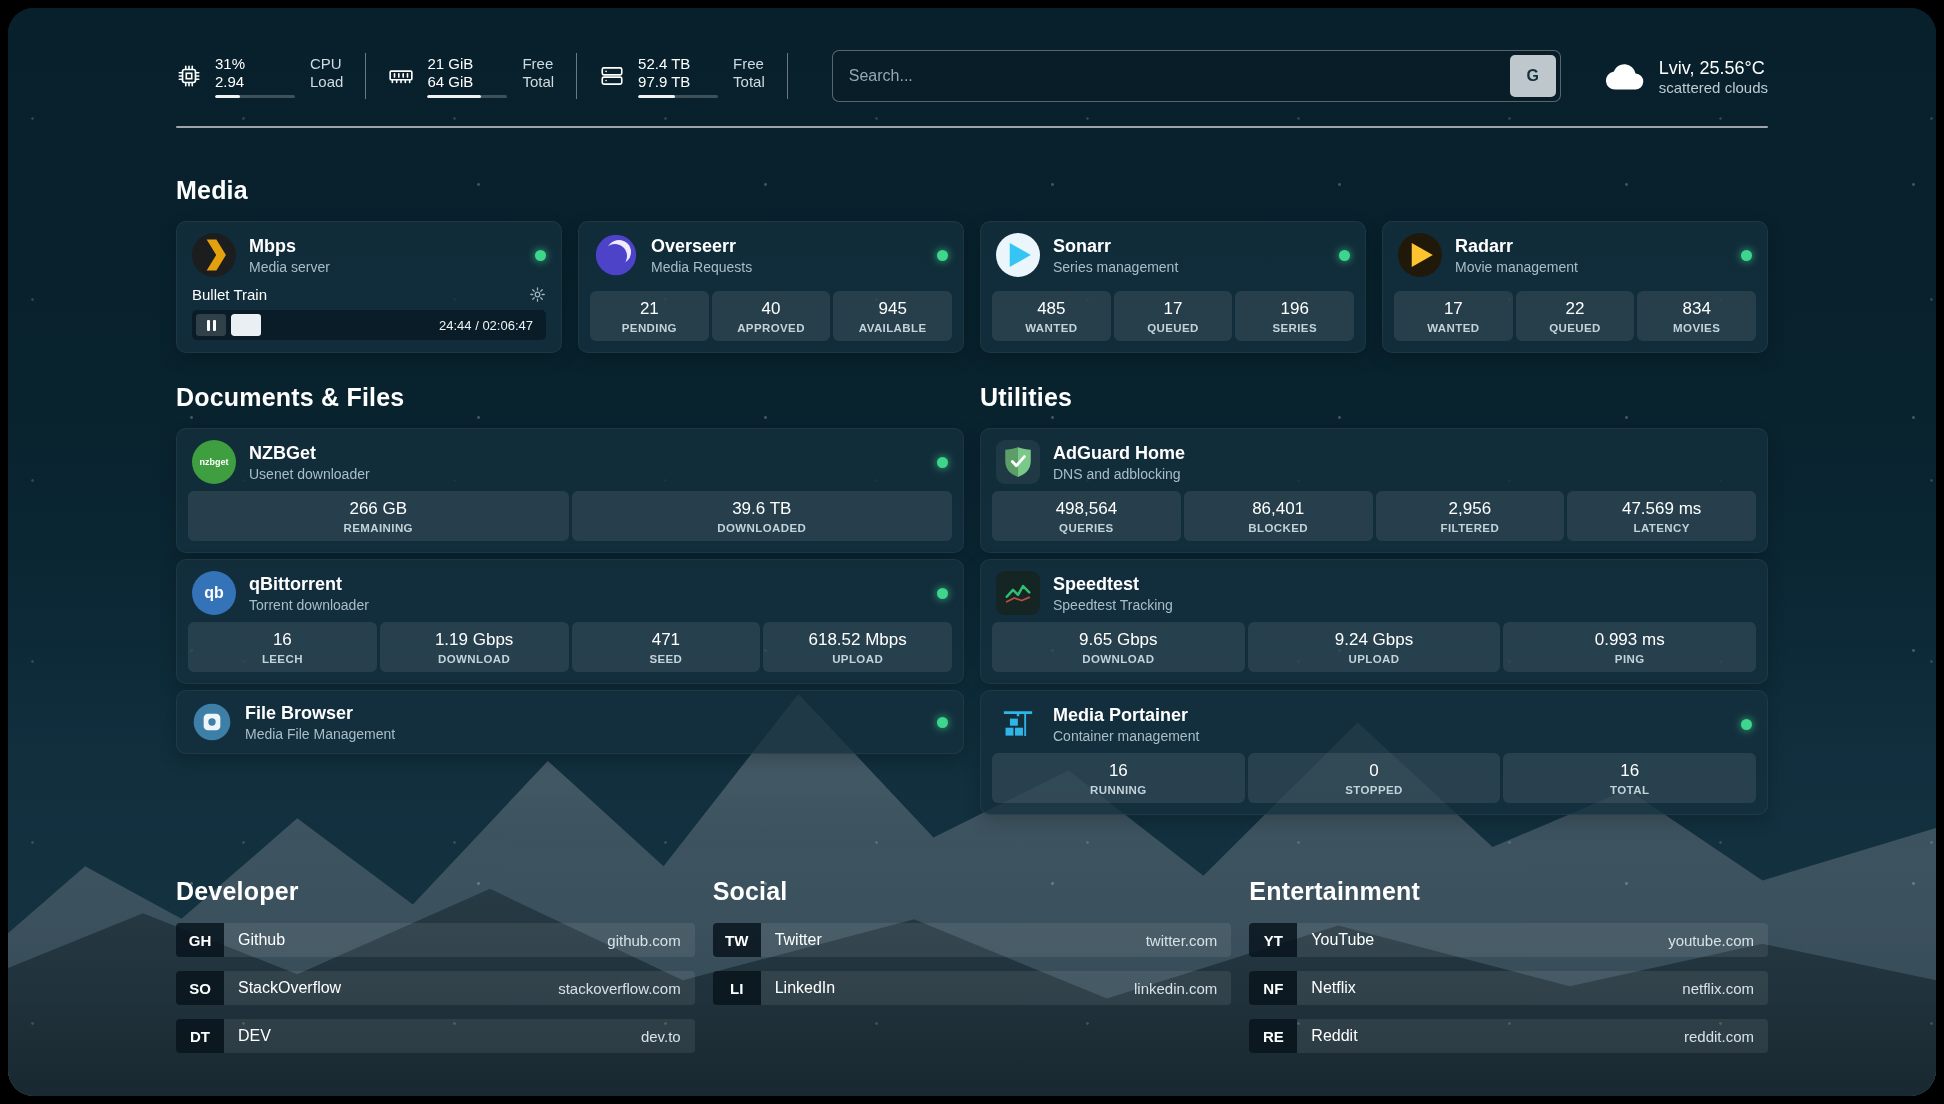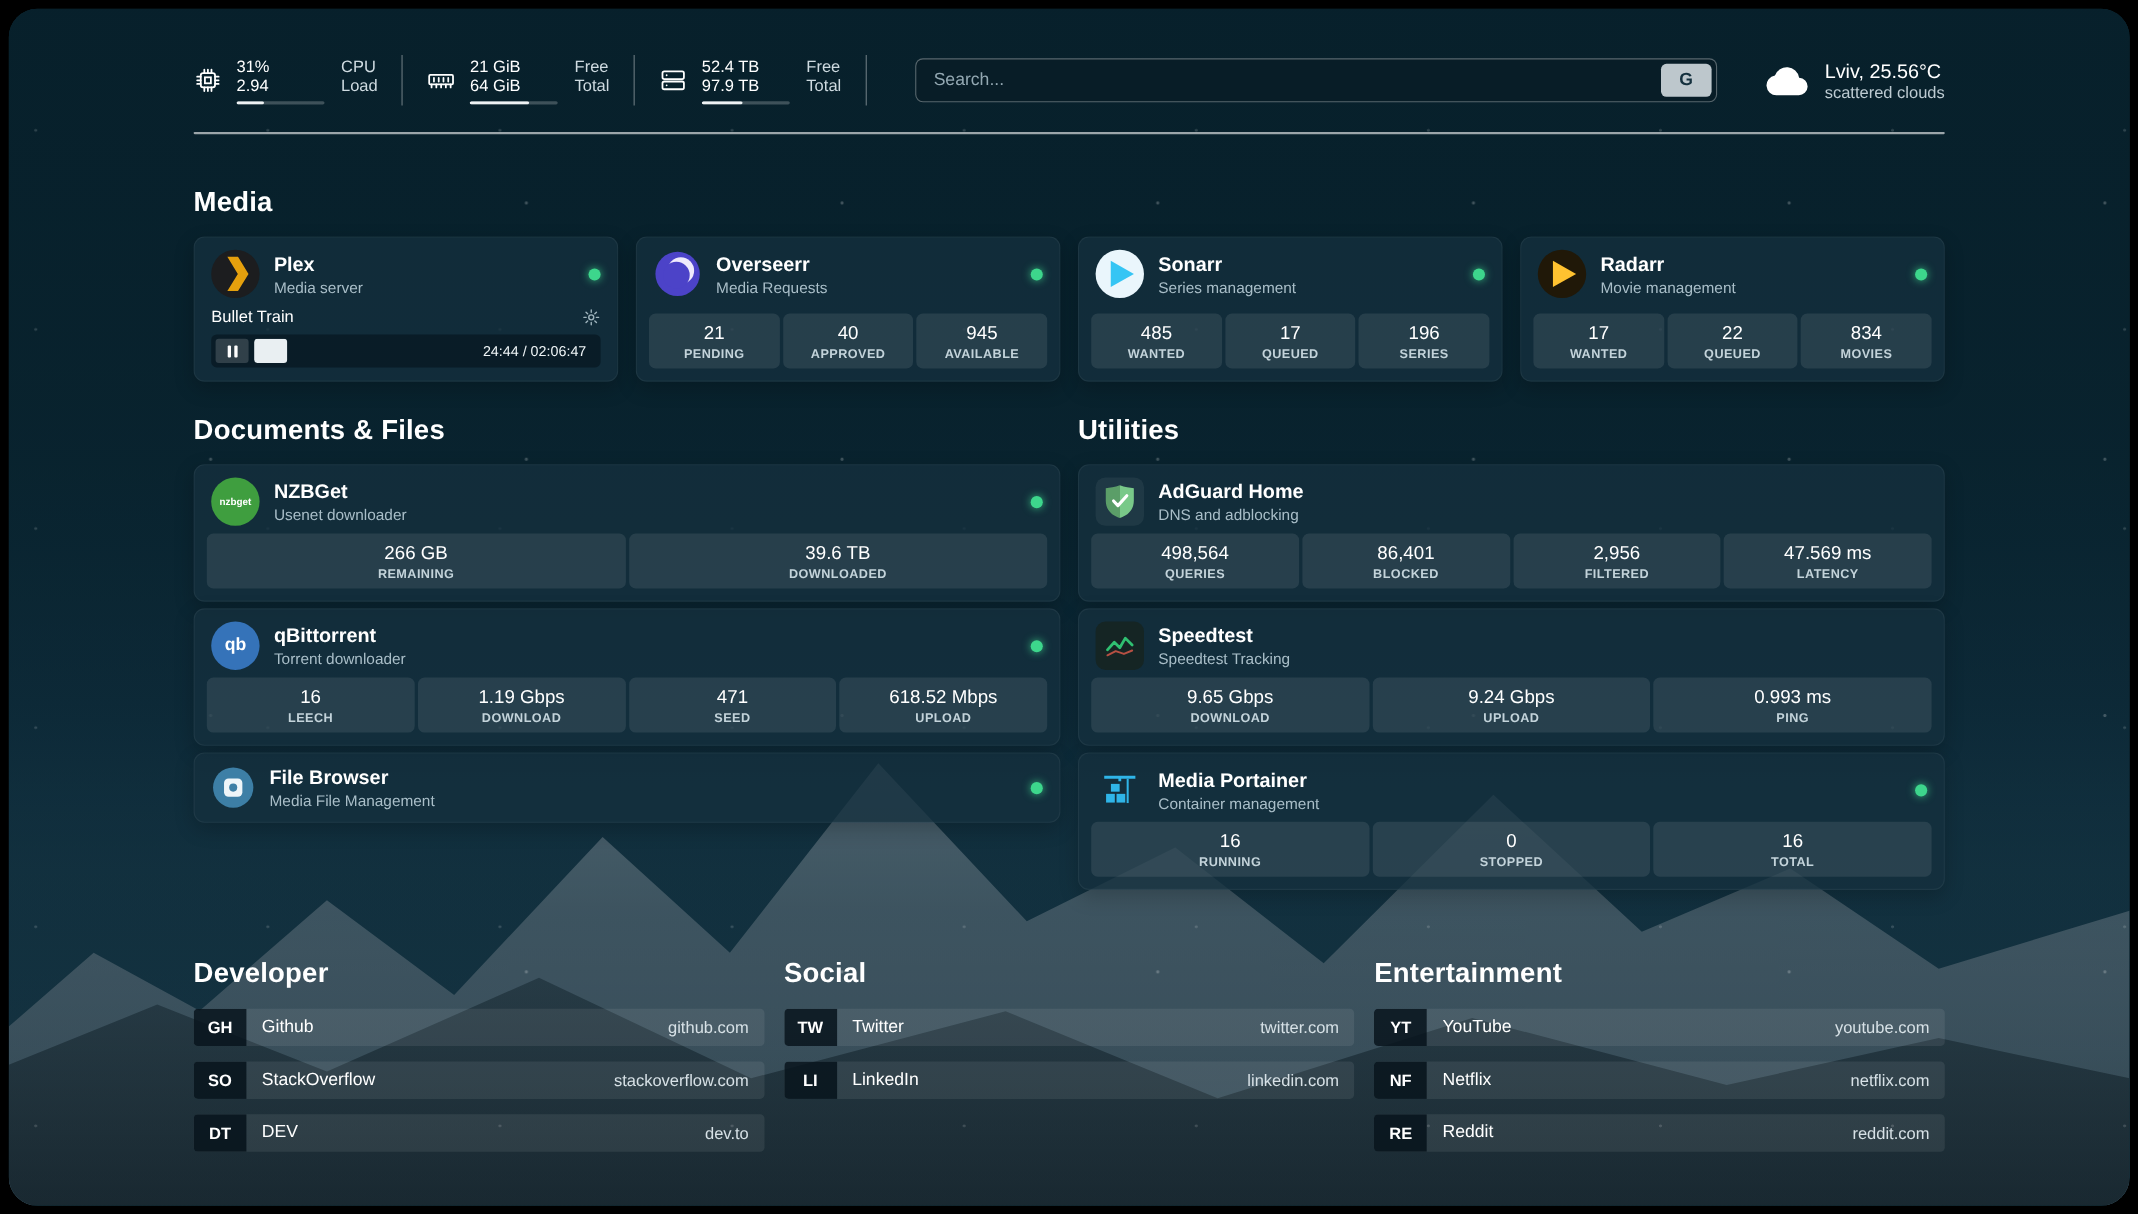--- a/index.html
+++ b/index.html
@@ -33,21 +33,21 @@
   .sys-stat { display:flex; align-items:center; gap:13px; padding:0 22px; border-right:1px solid rgba(255,255,255,.4); height:46px; }
   .sys-stat:first-child { padding-left:0; }
   .sys-icon svg { width:26px; height:26px; display:block; }
   .sys-info { display:flex; gap:15px; }
   .sys-col { display:flex; flex-direction:column; font-size:15px; line-height:18px; }
   .sys-vals { color:#fff; }
   .sys-labels { color:#cfdbe1; }
   .sys-bar { width:80px; height:3px; border-radius:2px; background:rgba(255,255,255,.22); margin-top:4px; overflow:hidden; }
   .sys-bar i { display:block; height:100%; background:#eef2f4; border-radius:2px; }
 
-  .searchbox { flex:1; display:flex; align-items:stretch; height:40px; margin:0 44px 0 44px; border:1px solid rgba(255,255,255,.32); border-radius:7px; background:rgba(9,27,37,.55); overflow:hidden; }
+  .searchbox { flex:1; display:flex; align-items:stretch; height:52px; margin:0 44px 0 44px; border:1px solid rgba(255,255,255,.32); border-radius:7px; background:rgba(9,27,37,.55); overflow:hidden; }
   .searchbox input { flex:1; background:transparent; border:0; outline:none; color:#e8eff2; font-size:16px; padding:0 16px; font-family:inherit; }
   .searchbox input::placeholder { color:#93a8b2; }
   .search-engine { width:46px; margin:4px; border:0; border-radius:5px; background:rgba(214,223,228,.88); color:#14303d; font-weight:bold; font-size:16px; cursor:pointer; font-family:inherit; }
 
   .weather { display:flex; align-items:center; gap:14px; }
   .weather-icon svg { width:40px; height:30px; display:block; }
   .weather-loc { font-size:18px; line-height:22px; }
   .weather-cond { font-size:15px; color:#bdcbd2; }
 
   .divider { height:2px; background:rgba(255,255,255,.6); margin-top:24px; border-radius:1px; }
@@ -212,21 +212,21 @@
       <div class="card-row">
 
         <div class="card app-card">
           <div class="app-header">
             <div class="app-icon" style="background:#1c1d1f">
               <svg viewBox="0 0 24 24">
                   <path d="M8 3.5h5.3l5.2 8.5-5.2 8.5H8l5.2-8.5z" style="fill: rgb(229, 160, 13);"></path>
                 </svg>
             </div>
             <div class="app-titles">
-              <div class="app-name">Plex</div>
+              <div class="app-name">Mbps</div>
               <div class="app-sub">Media server</div>
             </div>
             <span class="dot" style="background: rgb(61, 214, 140);"></span>
           </div>
           <div class="player">
             <div class="player-top">
               <span class="player-title">Bullet Train</span>
               <span class="gear">
                 <svg viewBox="0 0 24 24" fill="none" stroke="#9fb4bd" stroke-width="1.8" stroke-linecap="round">
                   <circle cx="12" cy="12" r="3.2"></circle>

